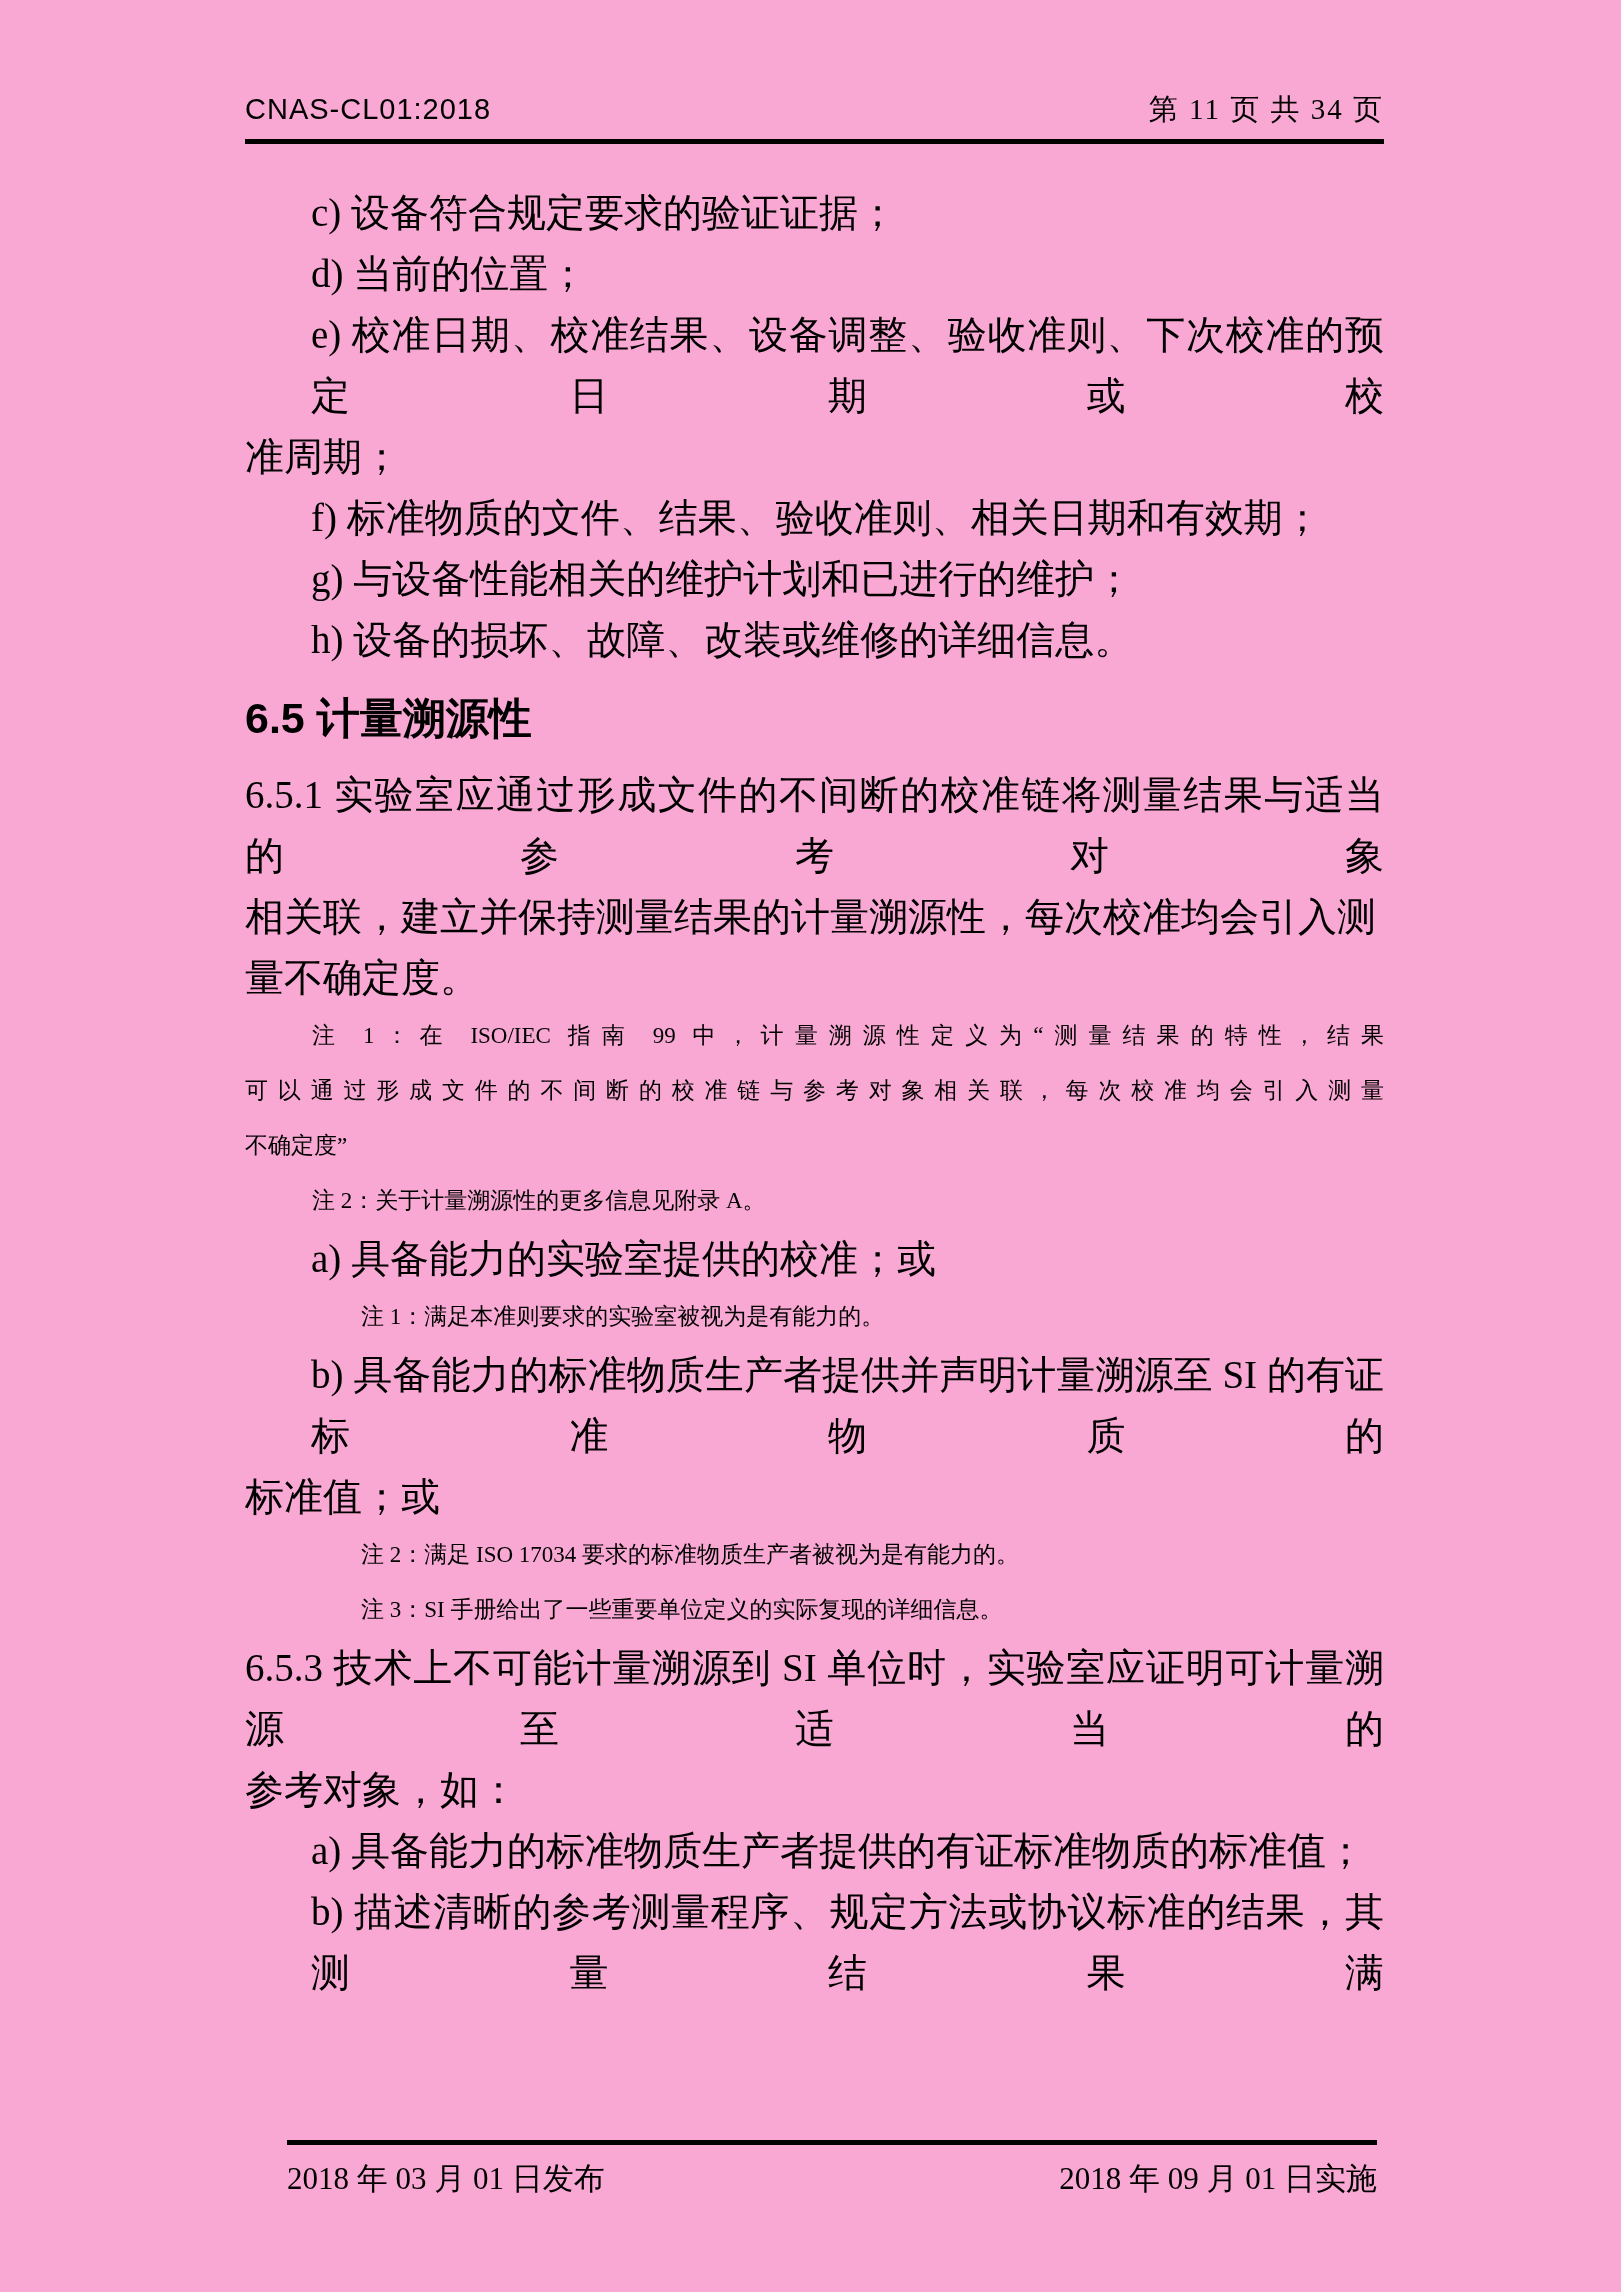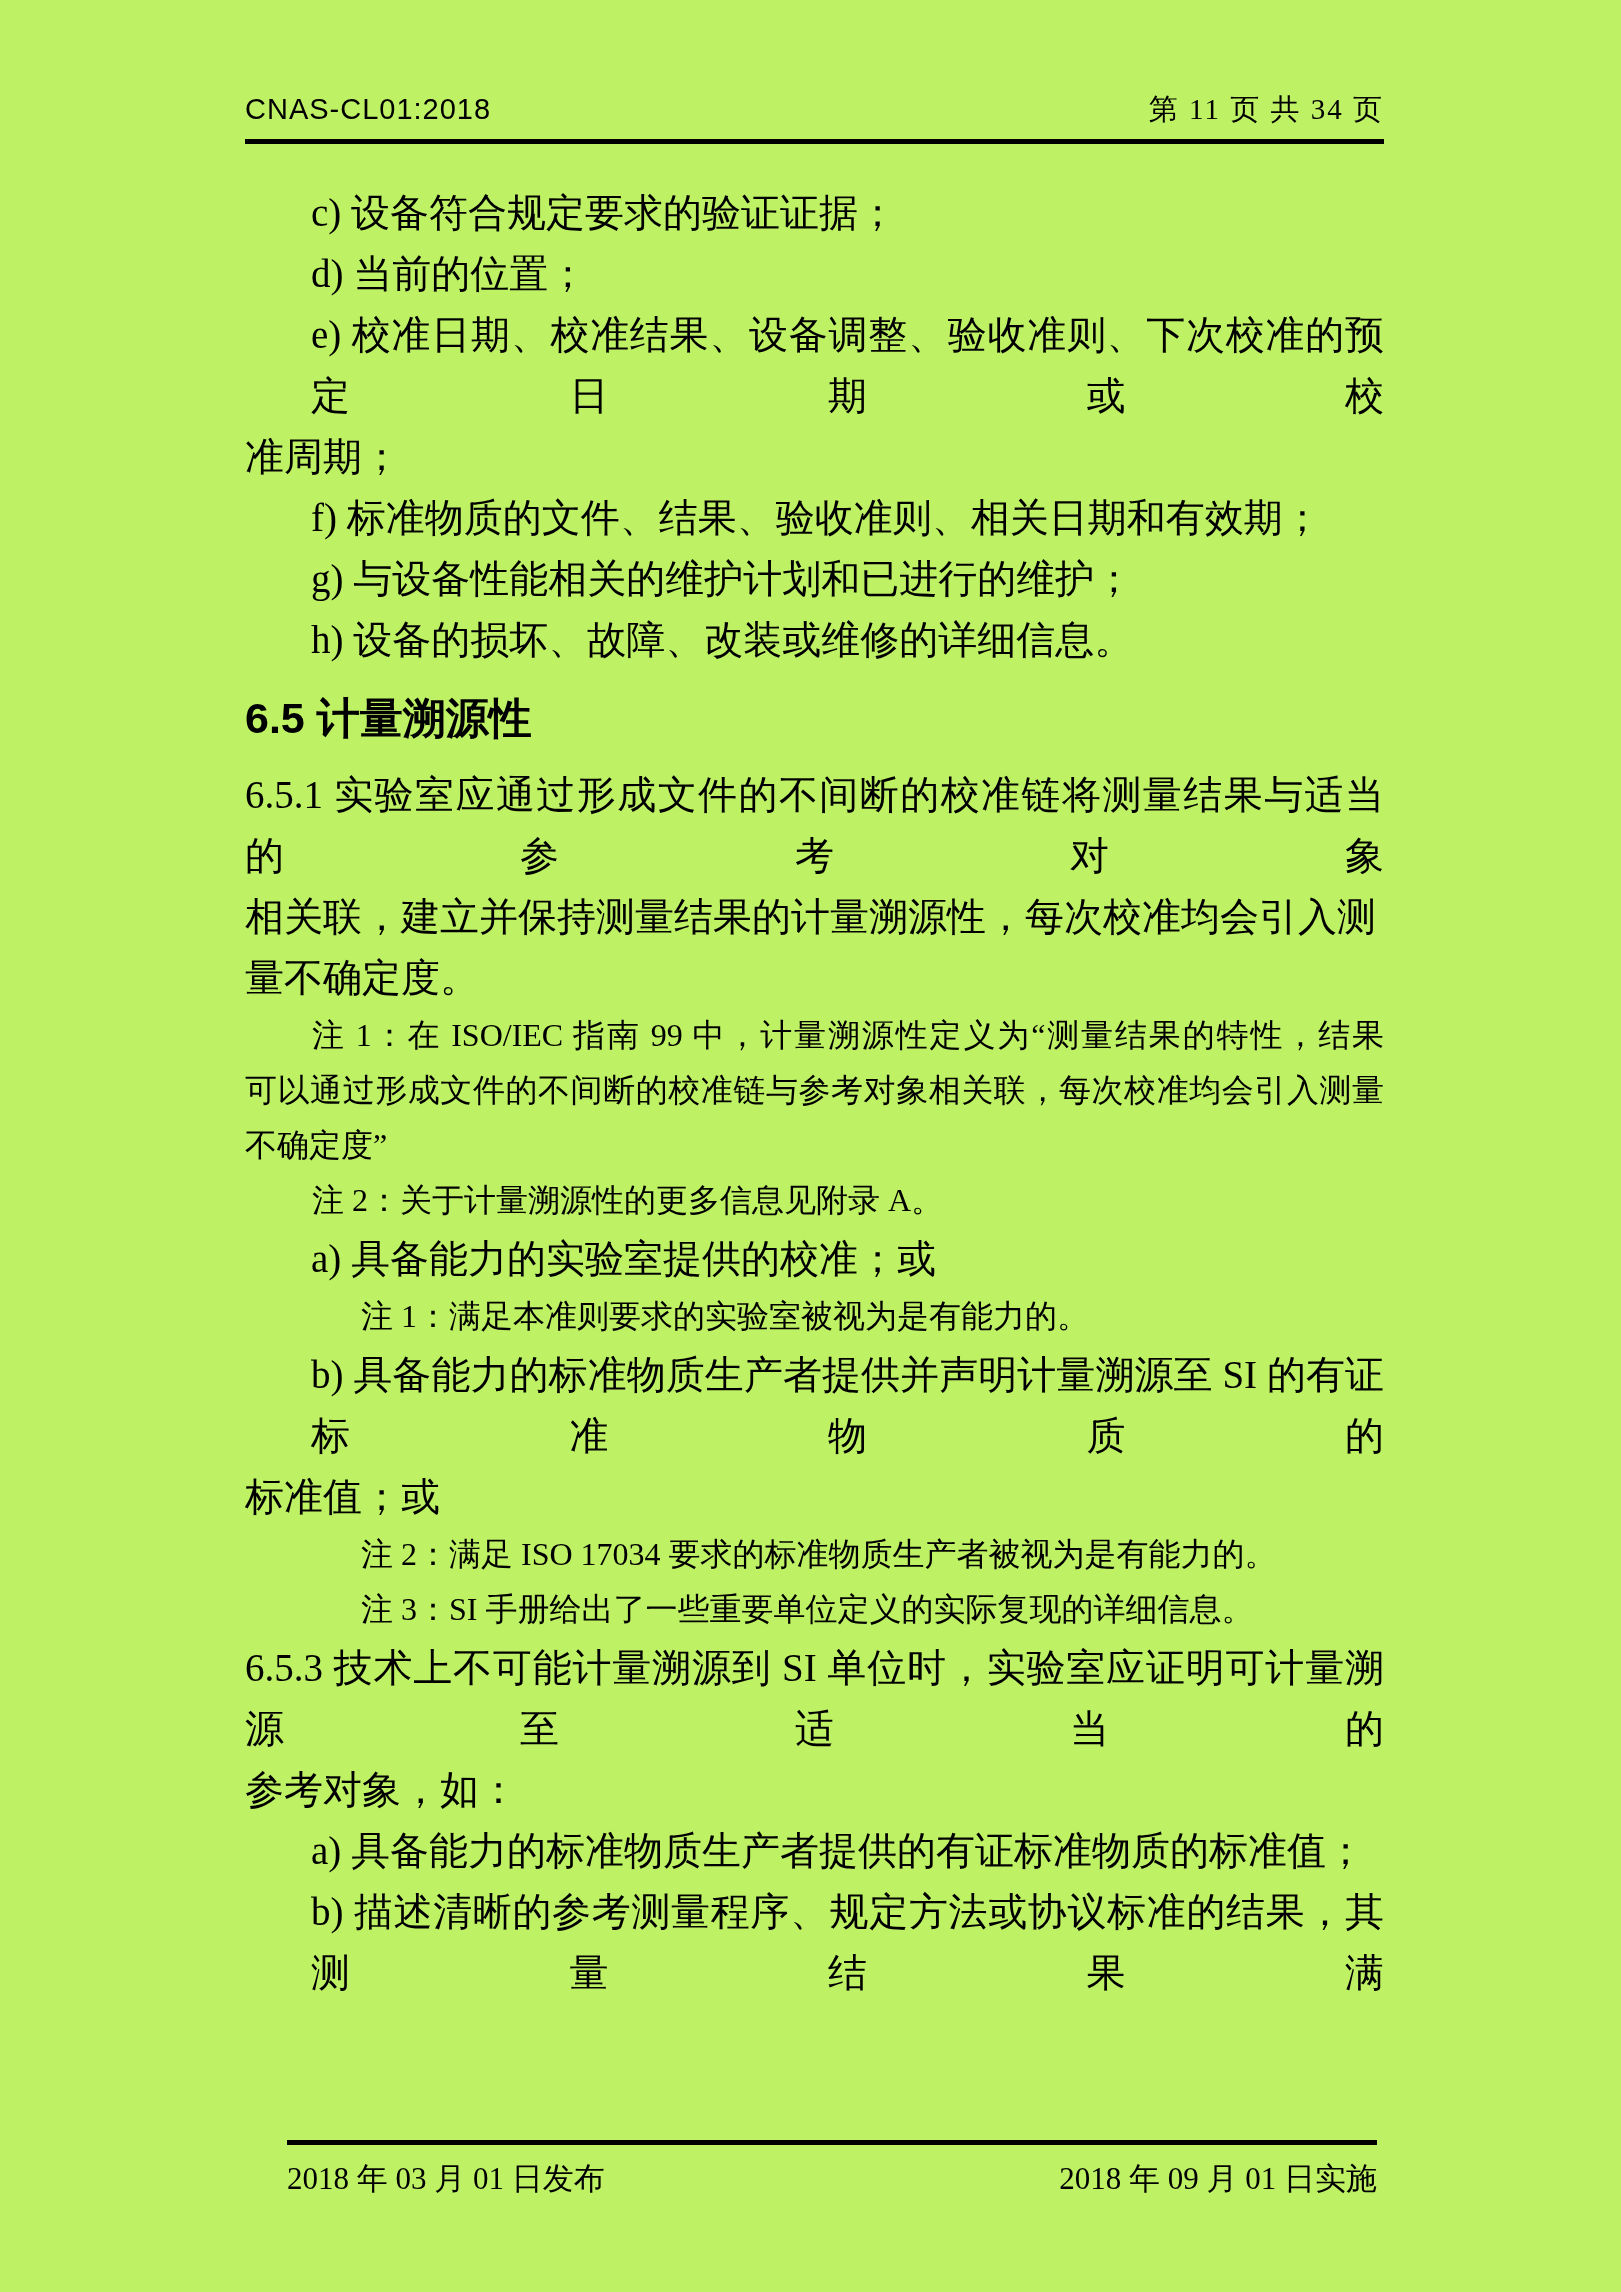--- a/index.html
+++ b/index.html
@@ -1,20 +1,20 @@
 <!DOCTYPE html>
 <html><head>
 <meta charset="utf-8">
 <style>
   html,body{margin:0;padding:0;background:#e8e8e8;}
   .page{
     position:relative;
     width:1621px;height:2293px;
     margin:0 auto;
-    background:#bef264;
+    background:#f9a8d4;
     color:#000;
     font-family:"Liberation Serif", serif;
     overflow:hidden;
   }
   .header{
     position:absolute;
     left:245px;right:237px;top:92px;
     display:flex;justify-content:space-between;align-items:flex-end;
     border-bottom:5.9px solid #000;
     padding-bottom:11.8px;
@@ -35,21 +35,21 @@
   }
   
   .line.fill{
     text-align:justify;
     text-align-last:justify;
   }
   .para .line.first{padding-left:0;}
   .list-item .line.first{padding-left:66px;}
   .note .line,
   .note-nested .line{
-    font-size:32px;
+    font-size:23px;
     line-height:55px;
   }
   .note .line.first{padding-left:67px;}
   .note-nested .line.first{padding-left:116px;}
   .heading{
     font-family:"Liberation Sans", sans-serif;
     font-weight:bold;
     font-size:43px;
     line-height:61px;
     margin:17.6px 0 15.7px 0;

